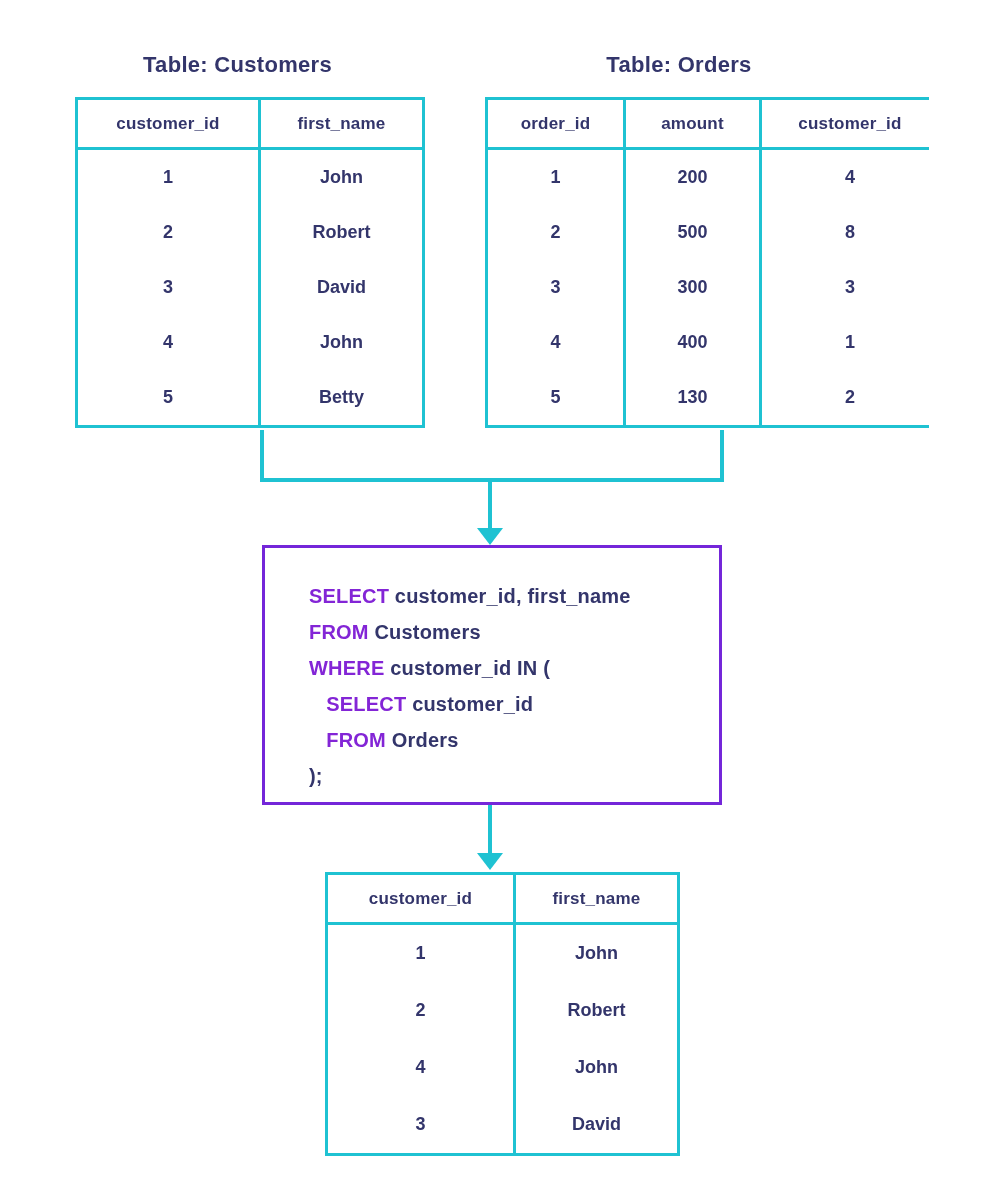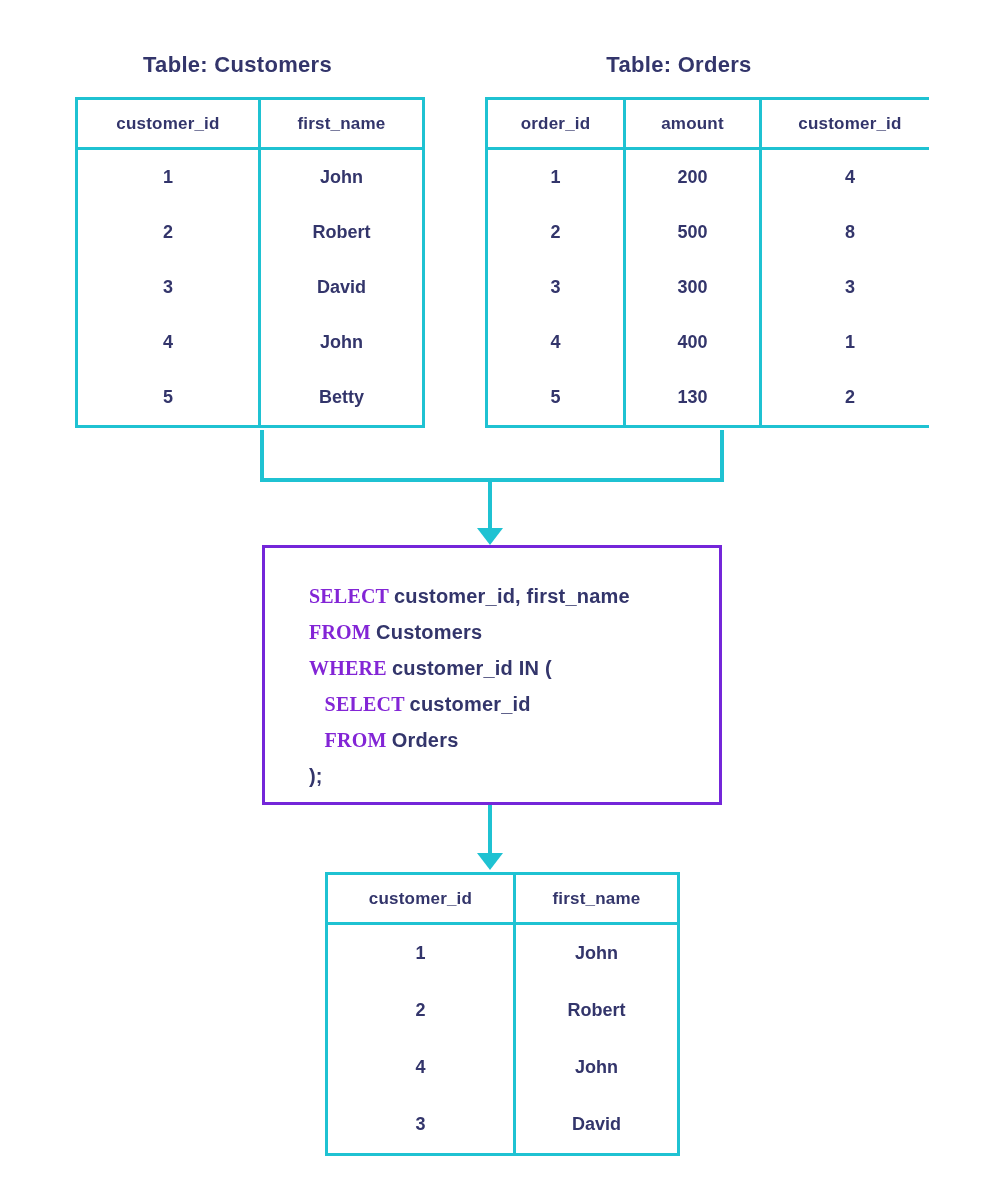--- a/index.html
+++ b/index.html
@@ -86,21 +86,21 @@
     background:var(--bg);
   }
   .sql-code{
     padding:30px 0 0 44px;
     white-space:pre;
     font-size:20px;
     font-weight:700;
     letter-spacing:.2px;
     line-height:36px;
   }
-  .sql-code .kw{color:var(--purple);font-family:Liberation Serif, serif;}
+  .sql-code .kw{color:var(--purple);}
   .sql-code .id{color:var(--navy);}
 </style>
 </head>
 <body>
 
 <div class="canvas">
 
   <div class="table-title" style="left:75px;top:52px;width:325px;">Table: Customers</div>
   <div class="table-title" style="left:469px;top:52px;width:420px;">Table: Orders</div>
 

